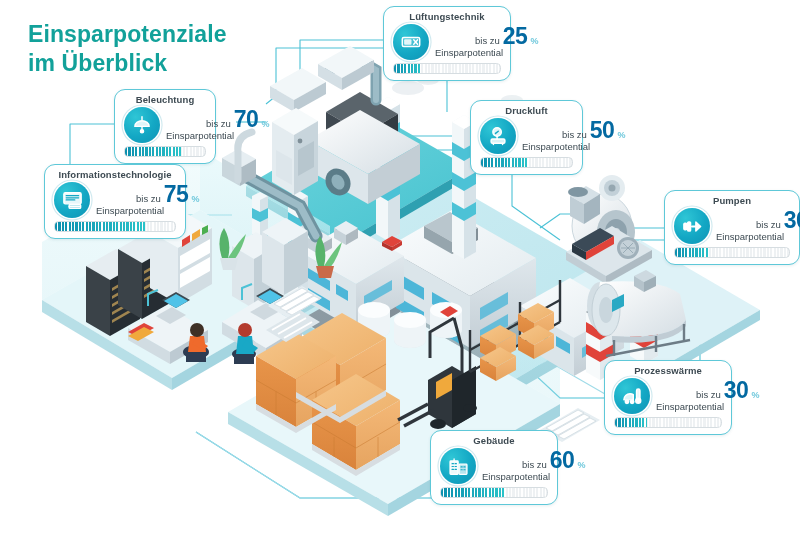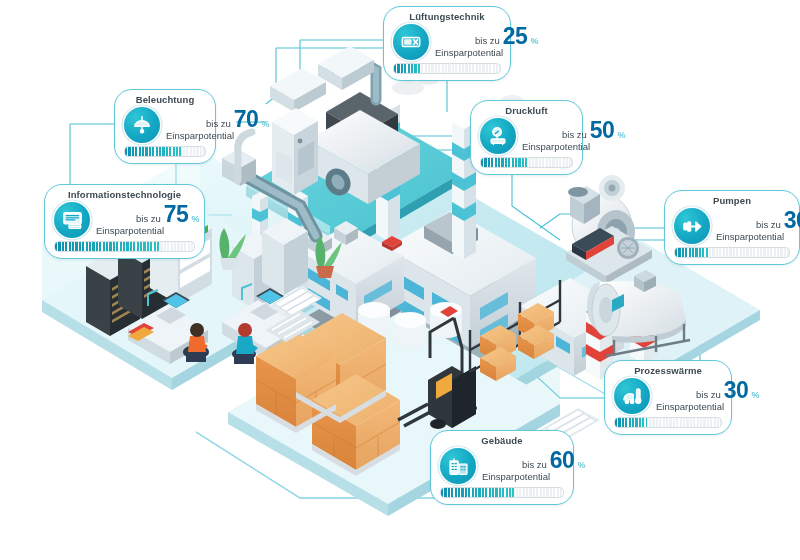--- a/index.html
+++ b/index.html
@@ -17,21 +17,21 @@
     font-size:23px;line-height:1.28;font-weight:700;
     color:#12a19a;letter-spacing:.1px;
     white-space:pre-line;
   }
 
   
   .callout{
     position:absolute;
     background:#ffffff;
     border:1.3px solid #5ec8d8;
-    border-radius:18px;
+    border-radius:11px;
     box-shadow:0 1px 3px rgba(20,90,110,.10);
     padding:5px 9px 6px 9px;
     box-sizing:border-box;
   }
   .co-title{
     text-align:center;font-weight:700;color:#3d4a52;
     font-size:9.5px;letter-spacing:.1px;line-height:1.1;
     margin-bottom:2px;white-space:nowrap;
   }
   .co-body{display:flex;align-items:center;gap:6px;}
@@ -684,20 +684,22 @@
       </g>
 
       <g>
         <circle cx="612" cy="188" r="13" fill="#e4ecf0"></circle>
         <circle cx="612" cy="188" r="8" fill="#c2d0d8"></circle>
         <circle cx="612" cy="188" r="3.5" fill="#95a7b1"></circle>
       </g>
     </g>
   </svg>
 
+  <div class="title">Einsparpotenziale
+im Überblick</div>
 
   <div id="callouts">
       <div class="callout" style="left: 383px; top: 6px; width: 128px;">
         <div class="co-title">Lüftungstechnik</div>
         <div class="co-body">
           <div class="co-icon">
             <svg width="22" height="22" viewBox="0 0 24 24" fill="none" stroke="#fff" stroke-width="1.6" stroke-linecap="round" stroke-linejoin="round">
               <rect x="2.5" y="7" width="19" height="10" rx="1.6" fill="#fff" fill-opacity=".18"></rect>
               <rect x="4.5" y="9" width="8" height="6" rx="1" fill="#fff" fill-opacity=".85" stroke="none"></rect>
               <path d="M15 9.6l4.2 4.8M19.2 9.6L15 14.4"></path>
@@ -761,21 +763,21 @@
               <span class="co-pct">%</span>
             </div>
             <div class="co-sub">Einsparpotential</div>
           </div>
         </div>
         <div class="co-bar">
           <div class="fill" style="width:50%"></div>
           <div class="ticks"></div>
         </div>
       </div>
-      <div class="callout" style="left: 44px; top: 184px; width: 161px;">
+      <div class="callout" style="left: 44px; top: 164px; width: 142px;">
         <div class="co-title">Informationstechnologie</div>
         <div class="co-body">
           <div class="co-icon">
             <svg width="23" height="23" viewBox="0 0 24 24" fill="none" stroke="#fff" stroke-width="1.5" stroke-linecap="round" stroke-linejoin="round">
               <rect x="3" y="4" width="18" height="11.5" rx="1.5" fill="#fff" fill-opacity=".9"></rect>
               <path d="M5.4 7h13M5.4 9.2h13M5.4 11.4h9" stroke="#13a7c4" stroke-width="1.3"></path>
               <path d="M8.5 18.2h11.5"></path>
               <rect x="8.5" y="16.2" width="12" height="4" rx="1" fill="#fff" fill-opacity=".55"></rect>
             </svg>
           </div>
@@ -837,21 +839,21 @@
               <span class="co-pct">%</span>
             </div>
             <div class="co-sub">Einsparpotential</div>
           </div>
         </div>
         <div class="co-bar">
           <div class="fill" style="width:30%"></div>
           <div class="ticks"></div>
         </div>
       </div>
-      <div class="callout" style="left: 430px; top: 430px; width: 144px;">
+      <div class="callout" style="left: 430px; top: 430px; width: 128px;">
         <div class="co-title">Gebäude</div>
         <div class="co-body">
           <div class="co-icon">
             <svg width="23" height="23" viewBox="0 0 24 24" fill="none" stroke="#fff" stroke-width="1.4" stroke-linecap="round" stroke-linejoin="round">
               <rect x="3.2" y="6.2" width="8.4" height="14" rx=".8" fill="#fff" fill-opacity=".92"></rect>
               <rect x="12.6" y="9.6" width="8.2" height="10.6" rx=".8" fill="#fff" fill-opacity=".7"></rect>
               <g stroke="#13a7c4" stroke-width="1.25">
                 <path d="M5.3 9h1.4M8.4 9h1.4M5.3 12h1.4M8.4 12h1.4M5.3 15h1.4M8.4 15h1.4"></path>
                 <path d="M14.6 12.4h1.3M17.6 12.4h1.3M14.6 15.4h1.3M17.6 15.4h1.3"></path>
               </g>

